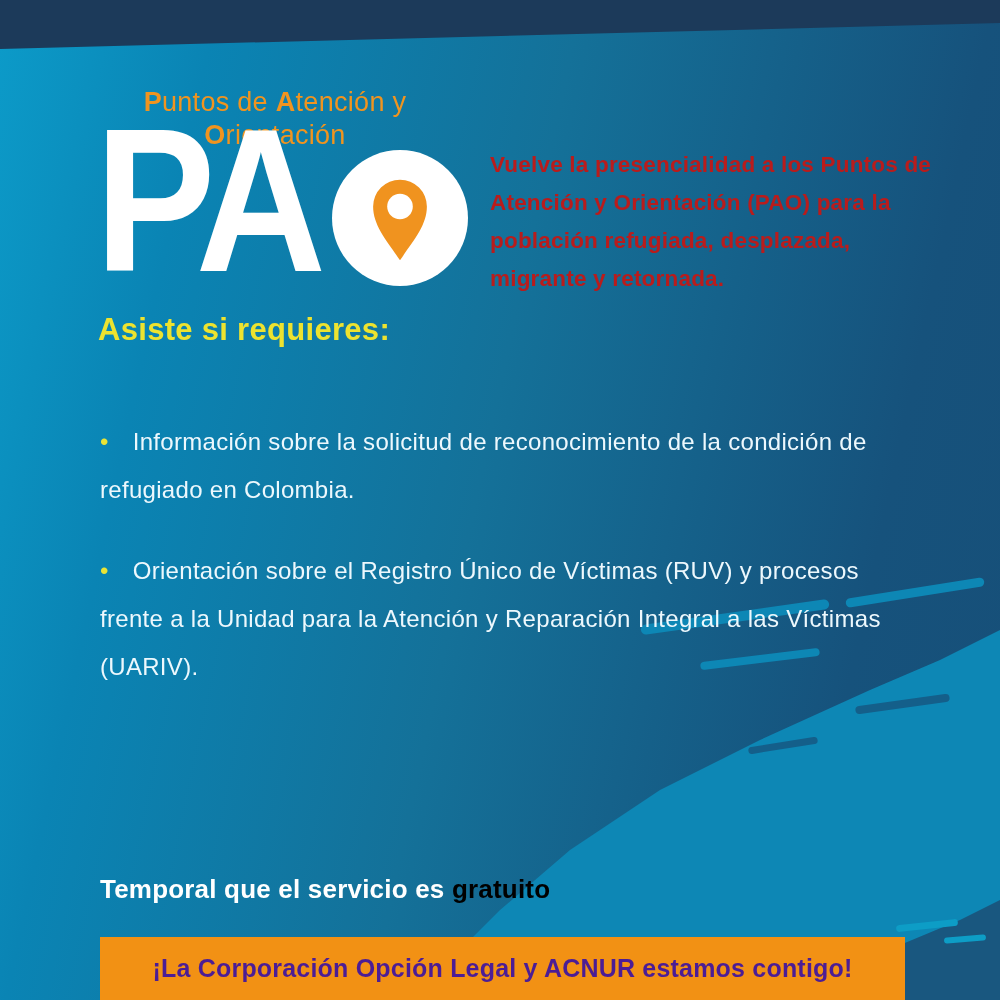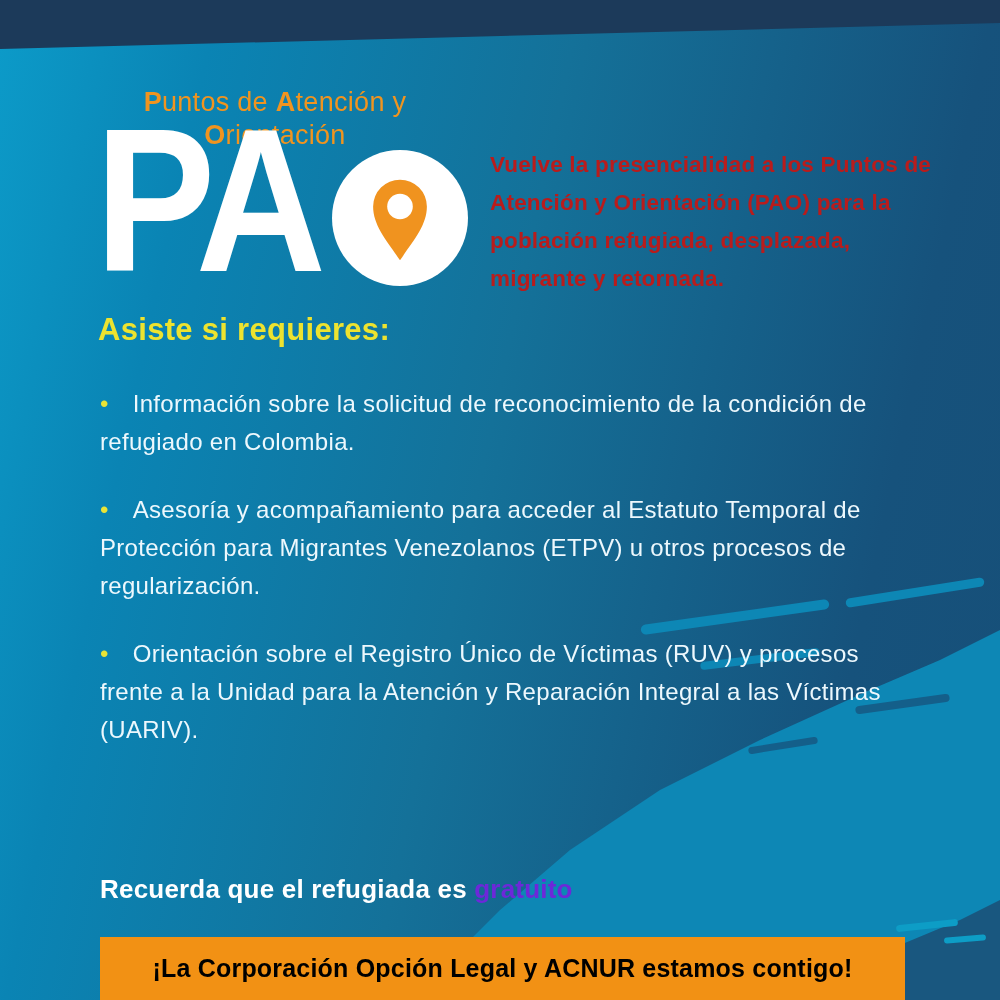--- a/index.html
+++ b/index.html
@@ -47,33 +47,33 @@
     left:490px;top:146px;width:462px;color:#b91c1c;
     font-size:22.5px;font-weight:700;line-height:38px;letter-spacing:.2px;
   }
   
   .heading{
     left:98px;top:312px;color:#ede32f;font-size:31px;font-weight:700;letter-spacing:.3px;
   }
   
   .bullets{left:100px;top:385px;width:792px;}
   .bullet{
-    color:#edf8fd;font-size:24px;line-height:38px;margin-bottom:30px;
-    font-weight:400;letter-spacing:.3px;
+    color:#edf8fd;font-size:24px;line-height:48px;margin-bottom:30px;
+    font-weight:400;letter-spacing:.3px;margin-top:33px;
   }
   .dot{color:#e9e436;margin-right:24px;font-size:24px;}
   
   .reminder{left:100px;top:874px;color:#ffffff;font-size:26px;font-weight:700;letter-spacing:.2px;}
-  .reminder .hl{color:#6d28d9;}
+  .reminder .hl{color:#000000;}
   
   .banner{
     left:100px;top:937px;width:805px;height:70px;background:#f29114;
     display:flex;align-items:center;justify-content:center;
   }
-  .banner-text{color:#000000;font-size:25px;font-weight:700;letter-spacing:.2px;padding-bottom:8px;}
+  .banner-text{color:#4c1d95;font-size:25px;font-weight:700;letter-spacing:.2px;padding-bottom:8px;}
 </style>
 </head>
 <body>
 
 <div class="abs sweep"></div>
 <div class="abs streak" style="left:640px;top:612px;width:190px;height:10px;transform:rotate(-8deg);"></div>
 <div class="abs streak" style="left:845px;top:588px;width:140px;height:9px;transform:rotate(-9deg);"></div>
 <div class="abs streak" style="left:700px;top:655px;width:120px;height:8px;transform:rotate(-7deg);"></div>
 <div class="abs streak-dark" style="left:855px;top:700px;width:95px;height:8px;transform:rotate(-8deg);"></div>
 <div class="abs streak-dark" style="left:748px;top:742px;width:70px;height:7px;transform:rotate(-9deg);"></div>
@@ -95,21 +95,20 @@
     <circle cx="50" cy="44" r="20" fill="#ffffff"></circle>
   </svg>
 </div>
 
 <div class="abs intro">Vuelve la presencialidad a los Puntos de Atención y Orientación (PAO) para la población refugiada, desplazada, migrante y retornada.</div>
 
 <div class="abs heading">Asiste si requieres:</div>
 
 <div class="abs bullets">
   <div class="bullet"><span class="dot">•</span><span>Información sobre la solicitud de reconocimiento de la condición de refugiado en Colombia.</span></div>
-  <div class="bullet"><span class="dot">•</span><span>Asesoría y acompañamiento para acceder al Estatuto Temporal de Protección para Migrantes Venezolanos (ETPV) u otros procesos de regularización.</span></div>
   <div class="bullet"><span class="dot">•</span><span>Orientación sobre el Registro Único de Víctimas (RUV) y procesos frente a la Unidad para la Atención y Reparación Integral a las Víctimas (UARIV).</span></div>
 </div>
 
-<div class="abs reminder"><span>Recuerda que el refugiada es </span><span class="hl">gratuito</span></div>
+<div class="abs reminder"><span>Temporal que el servicio es </span><span class="hl">gratuito</span></div>
 
 <div class="abs banner">
   <div class="banner-text">¡La Corporación Opción Legal y ACNUR estamos contigo!</div>
 </div>
 
 </body></html>

